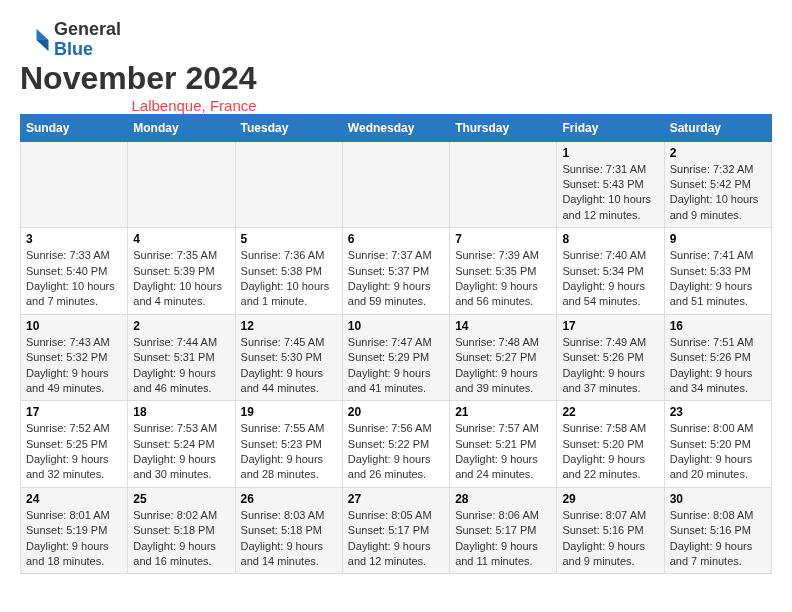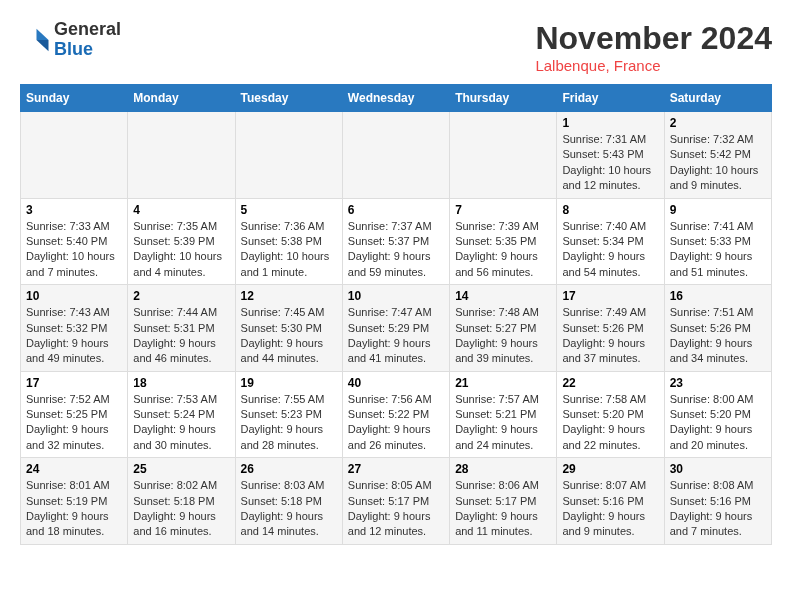--- a/index.html
+++ b/index.html
@@ -7,40 +7,40 @@
       font-family: Arial, sans-serif;
       background: #fff;
       width: 792px;
       min-height: 612px;
       padding: 20px;
     }
     .header {
       display: flex;
       justify-content: space-between;
       align-items: flex-start;
-      margin-bottom: 10px;
+      flex-direction: column;
     }
     .logo {
       display: flex;
       align-items: center;
       gap: 4px;
     }
     .logo-text {
       font-size: 18px;
       font-weight: bold;
       color: #333;
       line-height: 1.1;
     }
     .logo-blue { color: #1a6bb5; }
     .logo-icon {
       width: 30px;
       height: 30px;
     }
     .title-section {
-      text-align: left;
+      text-align: right;
     }
     .month-title {
       font-size: 32px;
       font-weight: bold;
       color: #333;
     }
     .location {
       font-size: 15px;
       color: #ef4444;
     }
@@ -201,21 +201,21 @@
         </td>
         <td>
           <span class="day-num">18</span>
           <div class="day-info">Sunrise: 7:53 AM<br>Sunset: 5:24 PM<br>Daylight: 9 hours and 30 minutes.</div>
         </td>
         <td>
           <span class="day-num">19</span>
           <div class="day-info">Sunrise: 7:55 AM<br>Sunset: 5:23 PM<br>Daylight: 9 hours and 28 minutes.</div>
         </td>
         <td>
-          <span class="day-num">40</span>
+          <span class="day-num">20</span>
           <div class="day-info">Sunrise: 7:56 AM<br>Sunset: 5:22 PM<br>Daylight: 9 hours and 26 minutes.</div>
         </td>
         <td>
           <span class="day-num">21</span>
           <div class="day-info">Sunrise: 7:57 AM<br>Sunset: 5:21 PM<br>Daylight: 9 hours and 24 minutes.</div>
         </td>
         <td>
           <span class="day-num">22</span>
           <div class="day-info">Sunrise: 7:58 AM<br>Sunset: 5:20 PM<br>Daylight: 9 hours and 22 minutes.</div>
         </td>

